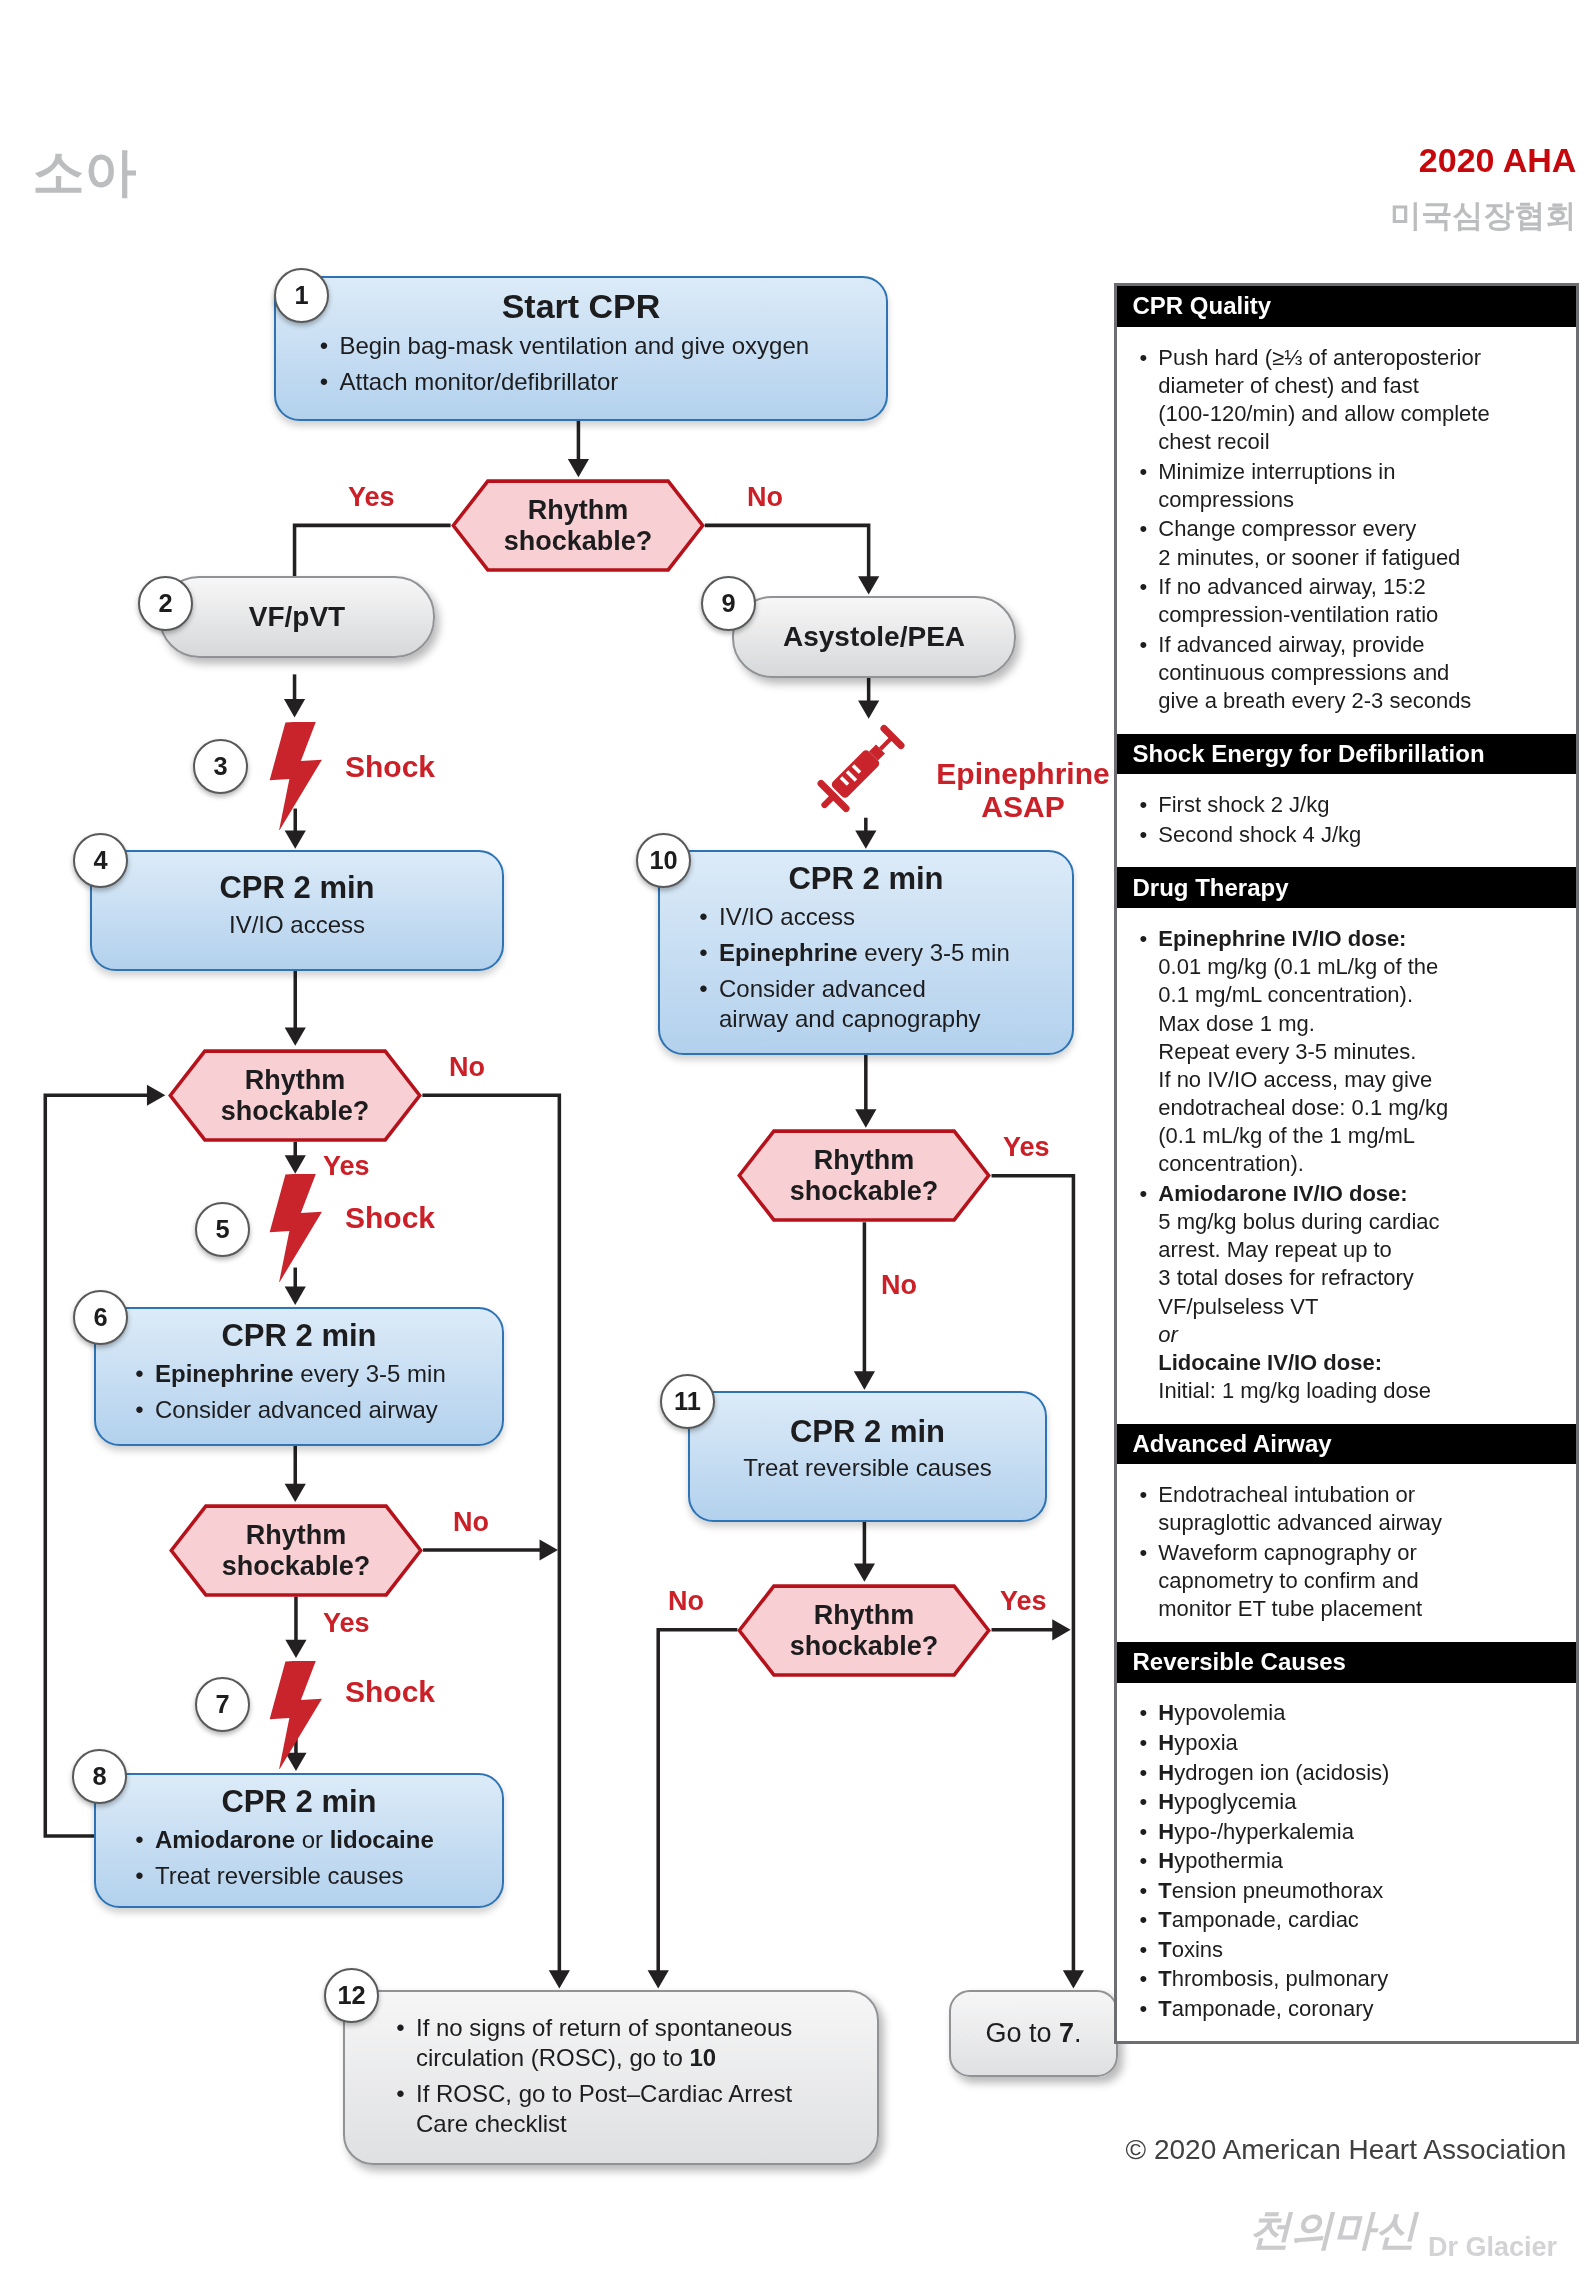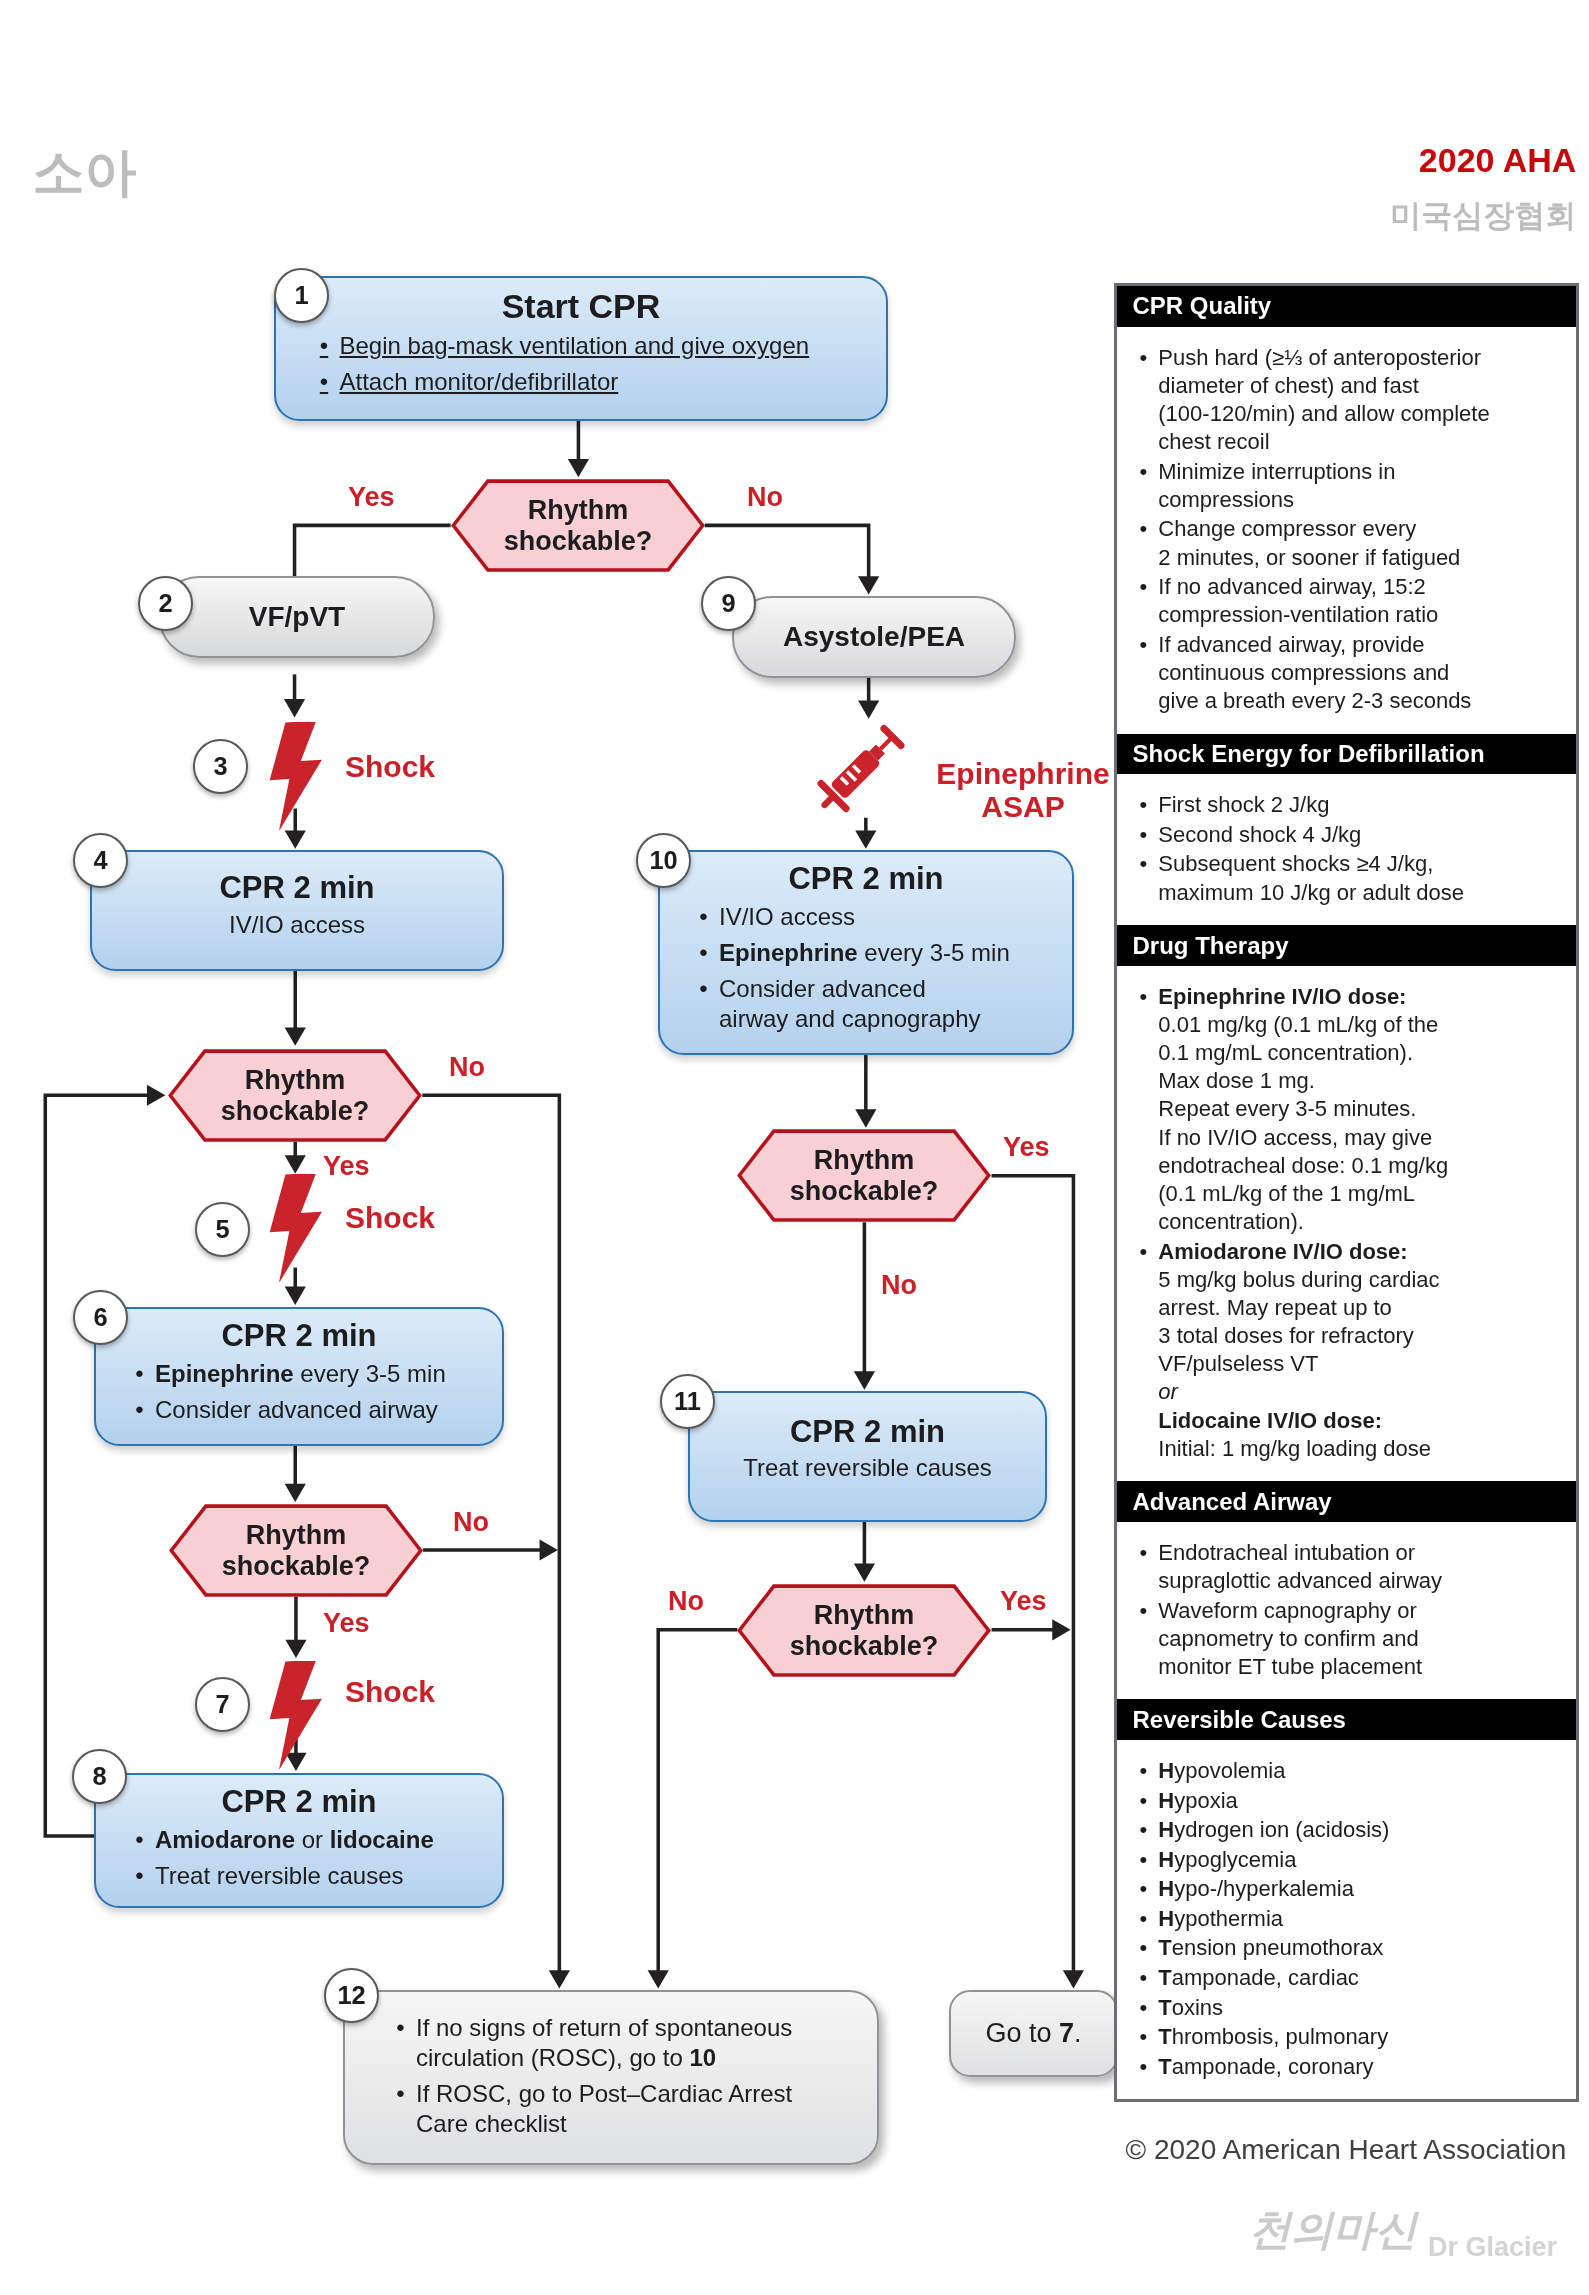--- a/index.html
+++ b/index.html
@@ -119,21 +119,21 @@
 
   <div class="kr-sub">소아</div>
   <div class="badge">2020 AHA</div>
   <div class="badge-kr">미국심장협회</div>
 
   <div class="numc" style="left:274px;top:268px;">
       <span>1</span>
     </div>
   <div class="bluebox" style="left:274px;top:276px;width:610px;height:141px;">
     <div class="boxtitle" style="font-size:34px;">Start CPR</div>
-    <div style="padding-left:32.5px;margin-top:1.4px;text-decoration:underline;">
+    <div style="padding-left:32.5px;margin-top:1.4px;">
       <div class="bul">
           <span class="dot"></span>
           <span class="btxt">Begin bag-mask ventilation and give oxygen</span>
         </div>
       <div class="bul">
           <span class="dot"></span>
           <span class="btxt">Attach monitor/defibrillator</span>
         </div>
     </div>
   </div>
@@ -385,25 +385,20 @@
     <div class="sb-band">Shock Energy for Defibrillation</div>
     <div class="sb-body">
       <div class="sb-bul">
           <span class="dot"></span>
           <span class="stxt preline">First shock 2 J/kg</span>
         </div>
       <div class="sb-bul">
           <span class="dot"></span>
           <span class="stxt preline">Second shock 4 J/kg</span>
         </div>
-      <div class="sb-bul">
-          <span class="dot"></span>
-          <span class="stxt preline">Subsequent shocks ≥4 J/kg,
-maximum 10 J/kg or adult dose</span>
-        </div>
     </div>
 
     <div class="sb-band">Drug Therapy</div>
     <div class="sb-body">
       <div class="sb-bul">
           <span class="dot"></span>
           <span class="stxt">
         <b>Epinephrine IV/IO dose:</b>
         <span class="preline blockb">0.01 mg/kg (0.1 mL/kg of the
 0.1 mg/mL concentration).

